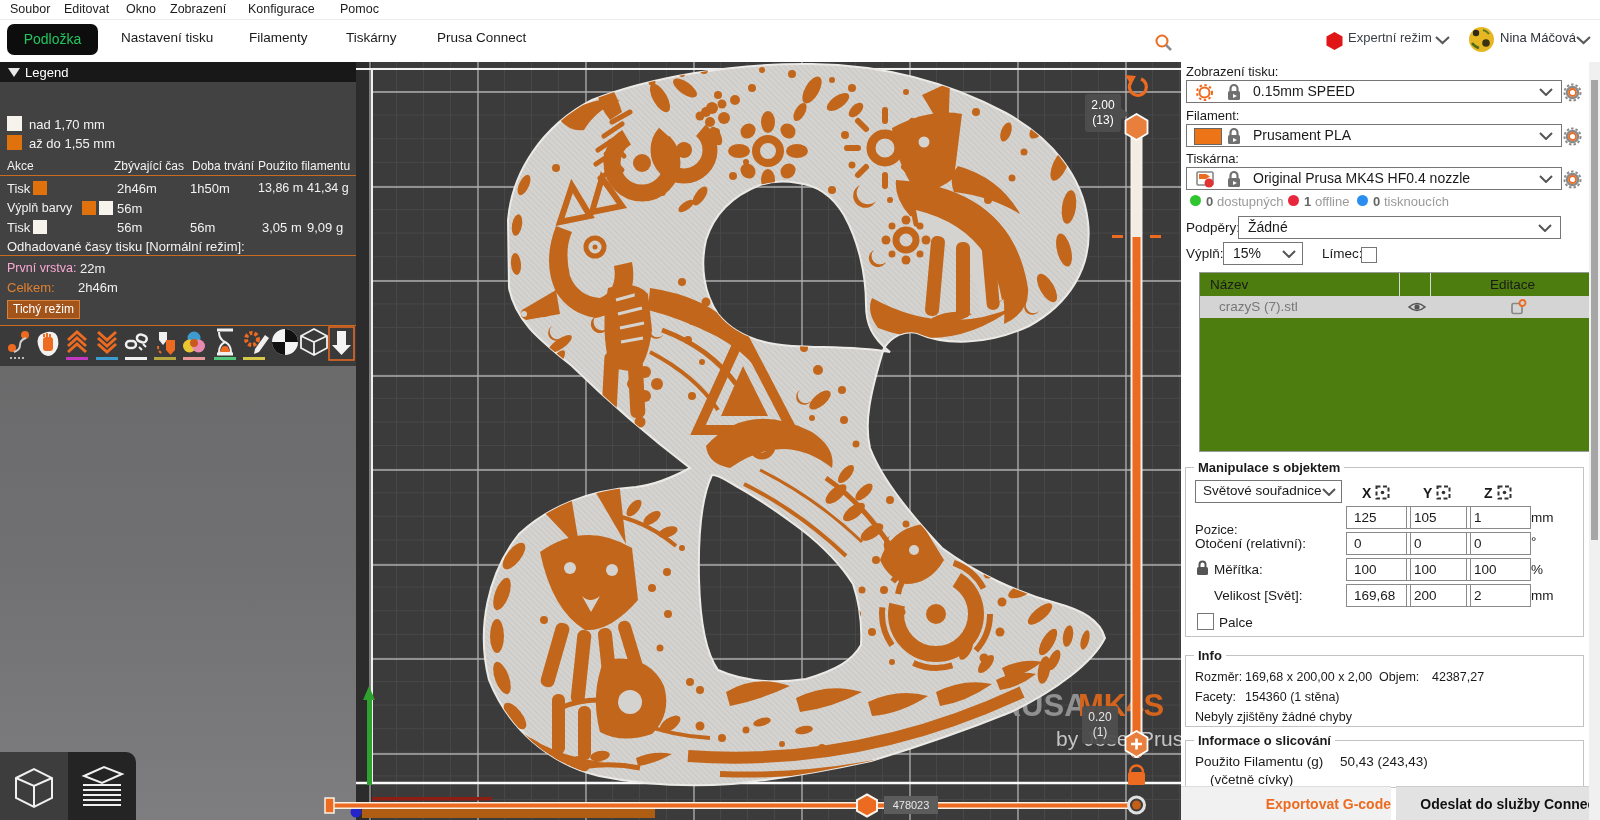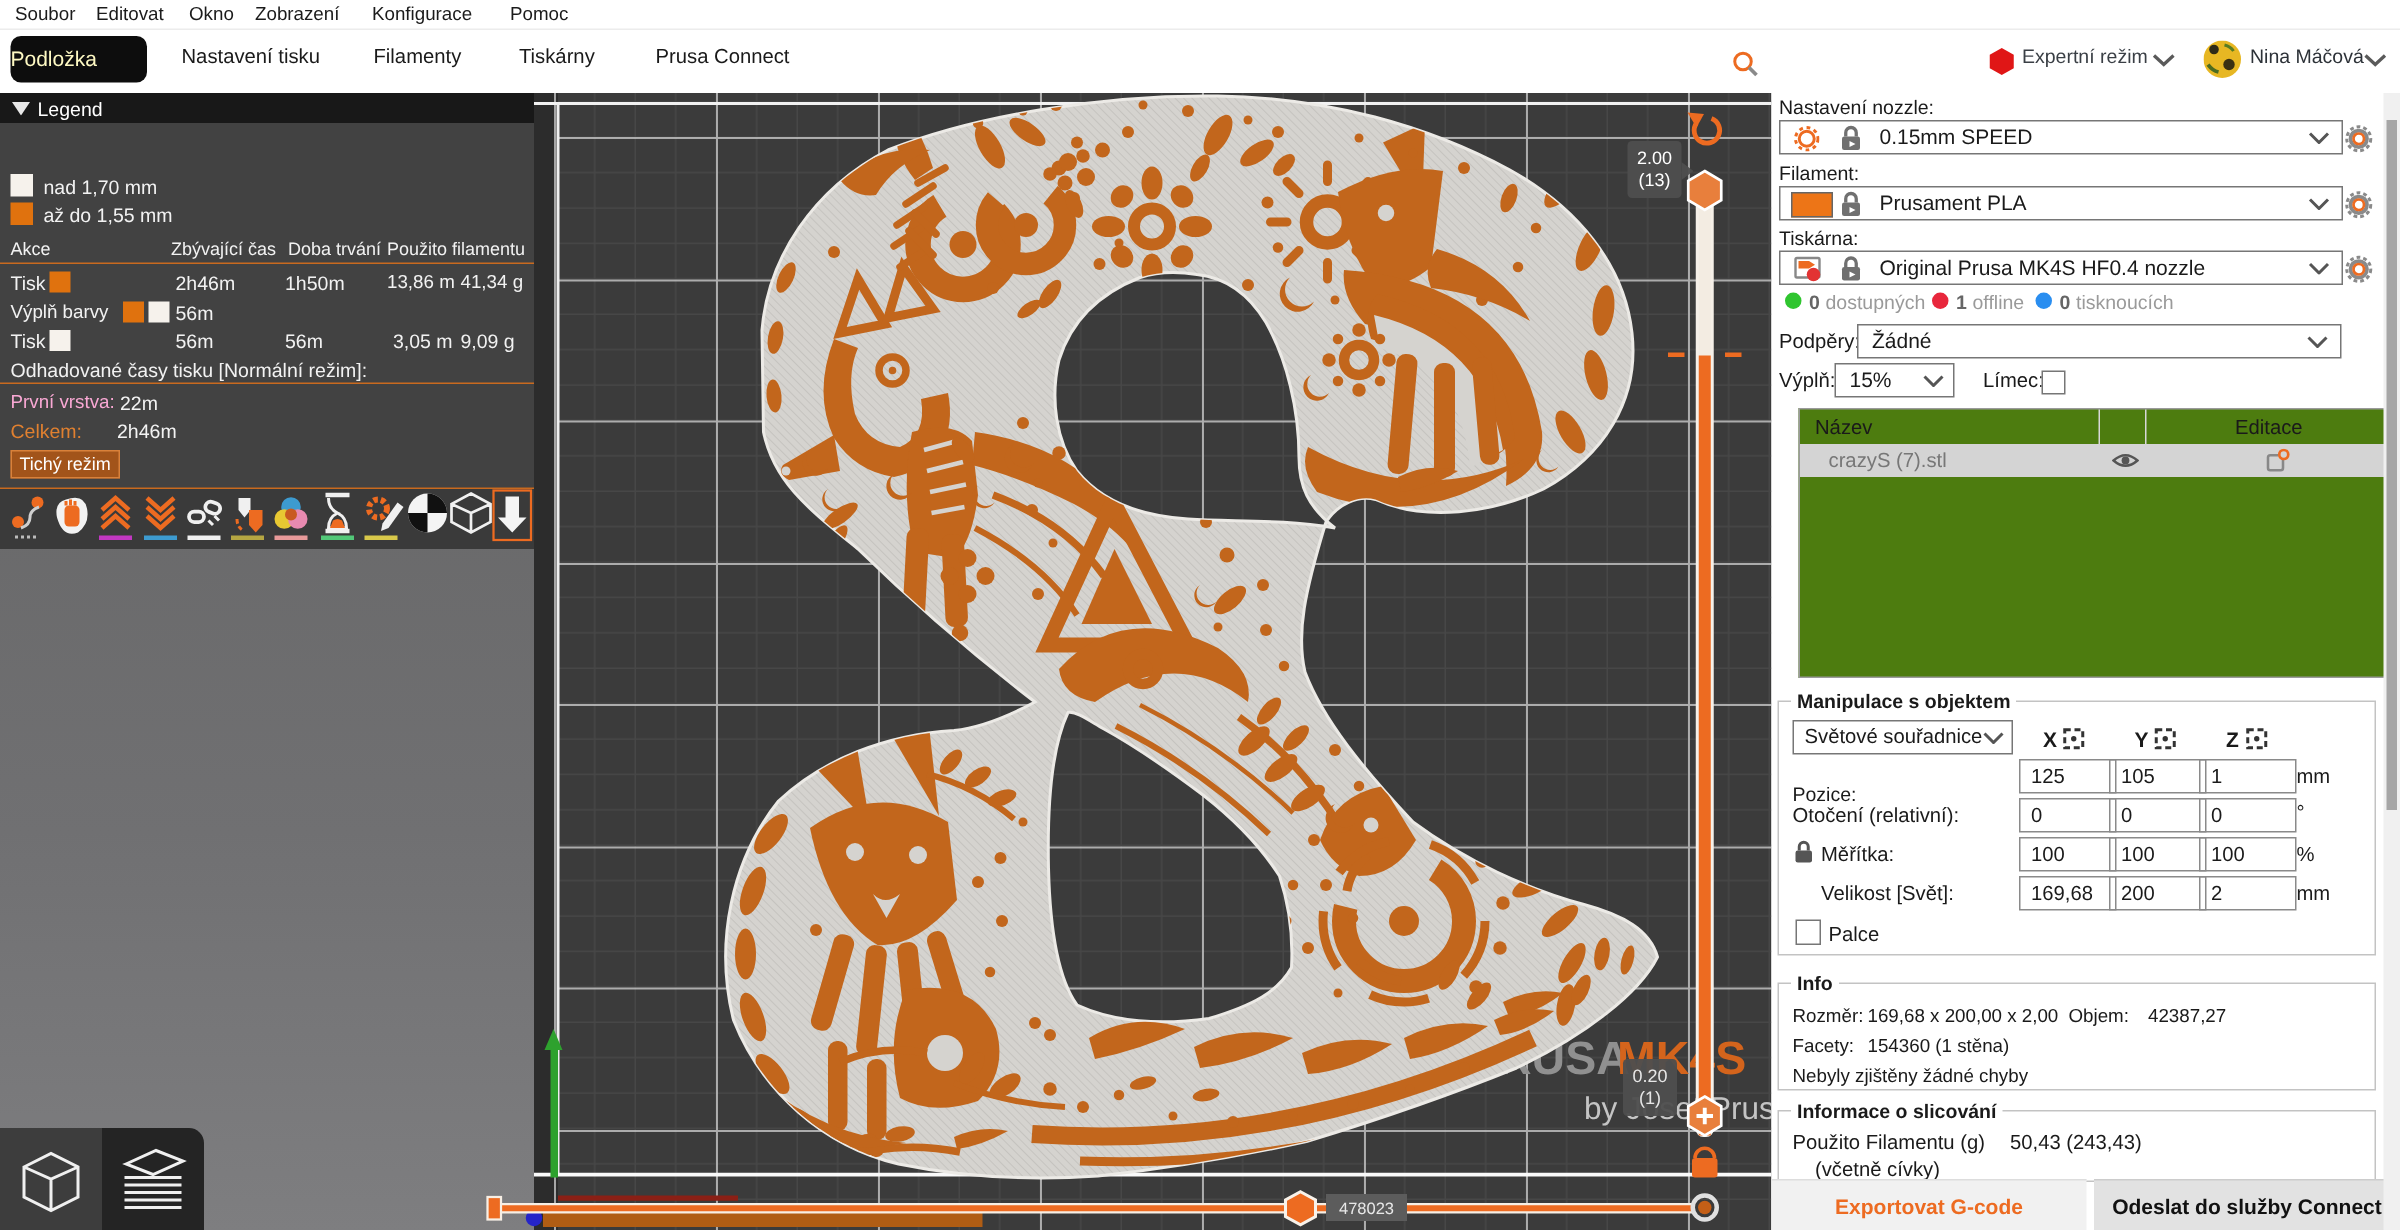--- a/index.html
+++ b/index.html
@@ -7,35 +7,35 @@
   .abs{position:absolute;}
   span.abs{white-space:nowrap;}
   #legend span{white-space:nowrap;}
   #page{position:relative;width:1600px;height:820px;}
   
   #menubar{position:absolute;top:0;left:0;width:1600px;height:19px;background:#fff;border-bottom:1px solid #ececec;font-size:12.5px;color:#1b1b1b;}
   #menubar span{position:absolute;top:2px;}
   
   #tabbar{position:absolute;top:20px;left:0;width:1600px;height:42px;background:#fff;}
   #tabbar .tab{position:absolute;top:10px;font-size:13.5px;color:#1a1a1a;white-space:nowrap;}
-  #pill{position:absolute;left:7px;top:4px;width:91px;height:31px;background:#0d0d0d;border-radius:7px;color:#fef9c3;font-size:14px;text-align:left;line-height:31px;}
+  #pill{position:absolute;left:7px;top:4px;width:91px;height:31px;background:#0d0d0d;border-radius:7px;color:#22c55e;font-size:14px;text-align:center;line-height:31px;}
   #search{position:absolute;left:880px;top:10px;width:297px;height:20px;border:1px solid #8f8f8f;font-size:13.5px;color:#222;line-height:20px;padding-left:9px;box-sizing:content-box;}
   
   #legend{position:absolute;left:0;top:62px;width:356px;height:303px;background:#424242;color:#f2f2f2;font-size:13px;}
   #legendhead{position:absolute;left:0;top:0;width:356px;height:20px;background:#181818;}
   
   #sidebar{position:absolute;left:1181px;top:62px;width:408px;height:758px;background:#fff;font-size:13px;color:#1a1a1a;}
   #scroll{position:absolute;left:1589px;top:62px;width:11px;height:758px;background:#f0f0f0;}
   #scroll .thumb{position:absolute;left:2px;top:18px;width:7px;height:460px;background:#a6a6a6;}
   .combo{position:absolute;border:1px solid #767676;background:#fff;height:21px;}
   .chev{position:absolute;width:14px;height:8px;}
   .inp{position:absolute;width:56px;height:21px;border:1px solid #8a8a8a;font-size:13.5px;line-height:21px;padding-left:7px;}
   .fieldset{position:absolute;border:1px solid #c3c3c3;}
   .ftitle{position:absolute;background:#fff;font-weight:bold;font-size:13px;padding:0 4px;}
-  .btn{position:absolute;top:724px;height:34px;font-size:14px;font-weight:bold;text-align:center;line-height:34px;}
+  .btn{position:absolute;top:724px;height:34px;font-size:14px;font-weight:bold;text-align:right;line-height:34px;}
   
   .viewbtn{position:absolute;top:752px;width:68px;height:68px;}
 </style>
 </head>
 <body>
 <div id="page">
 
 <svg id="viewport" class="abs" style="left:0;top:62px" width="1181" height="758" viewBox="0 62 1181 758">
 <defs>
   <linearGradient id="bgGrad" x1="0" y1="0" x2="0" y2="1">
@@ -617,21 +617,21 @@
         <path d="M13 0 L26 7 L26 19 L13 26 L0 19 L0 7 Z M0 7 L13 13 L26 7 M13 13 L13 26"></path>
       </g>
 
       <rect x="329" y="1" width="25" height="33" fill="none" stroke="#ED6B21" stroke-width="1.5"></rect>
       <path d="M337 5 h9 v14 h5 l-9.5 10 l-9.5 -10 h5 Z" fill="#f4f4f4"></path>
     </svg>
   </div>
 </div>
 
 <div id="sidebar">
-  <span class="abs" style="left:5px;top:2px">Nastavení nozzle:</span>
+  <span class="abs" style="left:5px;top:2px">Zobrazení tisku:</span>
   <div class="combo" style="left:5px;top:18px;width:374px;">
     <svg class="abs" style="left:9px;top:3px" width="17" height="17">
       <circle cx="8.5" cy="8.5" r="5" fill="none" stroke="#ED6B21" stroke-width="2"></circle>
       <circle cx="8.5" cy="8.5" r="7.5" fill="none" stroke="#ED6B21" stroke-width="2" stroke-dasharray="2.5 2.5"></circle>
     </svg>
     <svg class="abs" style="left:38px;top:2px" width="17" height="18">
       <rect x="3" y="8" width="12" height="9" rx="1.5" fill="#707070"></rect>
       <path d="M5.5 8 v-2.5 a3.5 3.5 0 0 1 7 0 V8" fill="none" stroke="#707070" stroke-width="2.2"></path>
       <polygon points="8,11 12,13 8,15" fill="#fff"></polygon>
     </svg>

